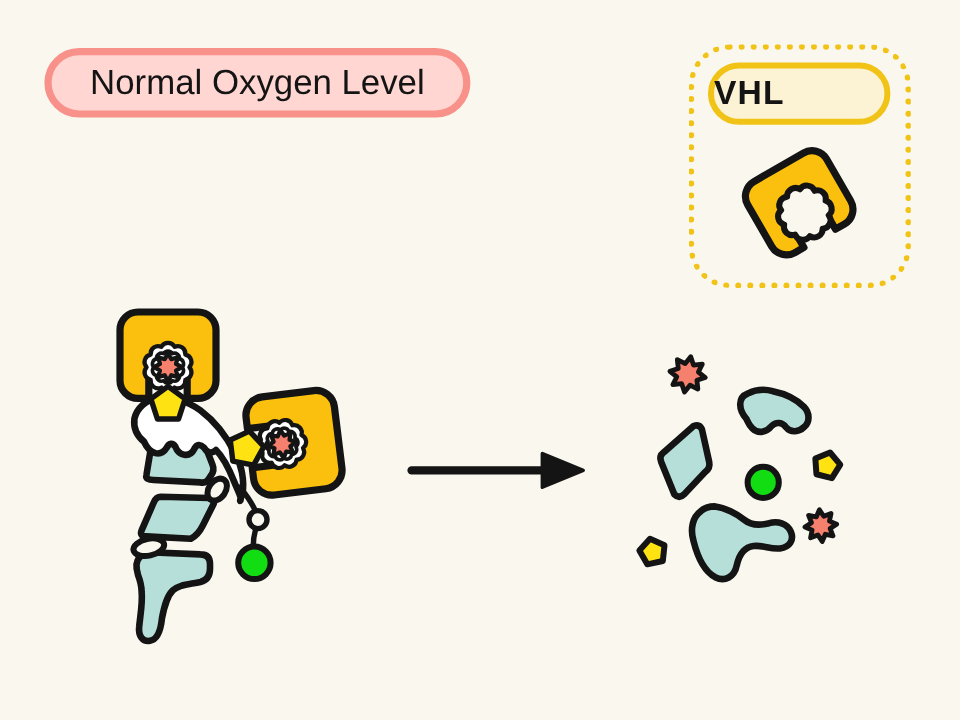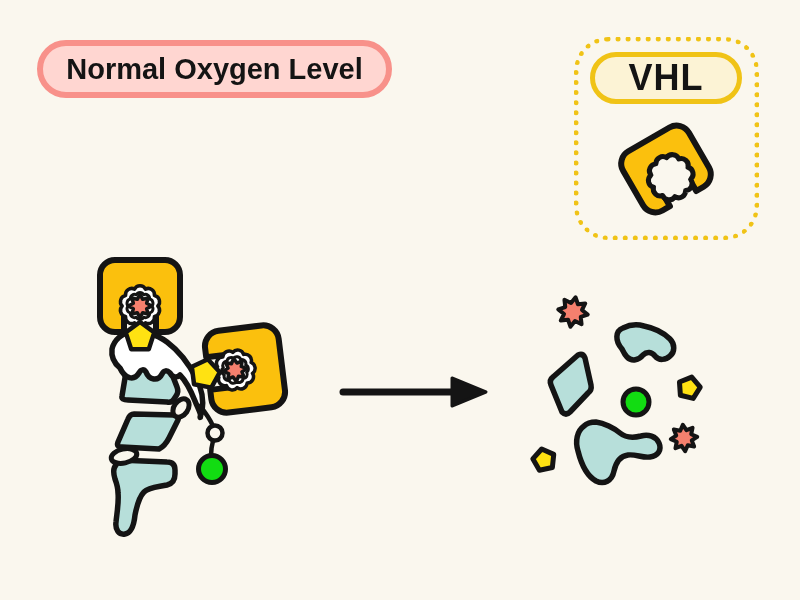--- a/index.html
+++ b/index.html
@@ -9,31 +9,31 @@
     --legendBorder:#F0C316; --legendPillFill:#FCF3D5;
   }
   *{margin:0;padding:0;box-sizing:border-box;}
   body{background:var(--bg);font-family:"Liberation Sans",sans-serif;}
   .stage{position:relative;width:800px;height:600px;background:var(--bg);overflow:hidden;}
   .art{position:absolute;left:0;top:0;width:800px;height:600px;}
   .title-badge{
     position:absolute;left:37px;top:40px;width:355px;height:58px;
     background:var(--titleFill);border:6px solid var(--titleBorder);
     border-radius:29px;display:flex;align-items:center;justify-content:center;
-    font-size:29px;font-weight:700;color:var(--ink);
+    font-size:29px;font-weight:400;color:var(--ink);
   }
   .legend-box{
     position:absolute;left:574px;top:37px;width:185px;height:203px;
     border:5px dotted var(--legendBorder);border-radius:34px;background:transparent;
   }
   .legend-pill{
     position:absolute;left:11px;top:10px;width:152px;height:52px;
     background:var(--legendPillFill);border:5px solid var(--legendBorder);
-    border-radius:26px;display:flex;align-items:center;justify-content:center;
-    font-size:36px;font-weight:700;letter-spacing:1px;color:var(--ink);
+    border-radius:26px;display:flex;align-items:center;
+    font-size:28px;font-weight:700;letter-spacing:1px;color:var(--ink);
   }
 </style>
 </head>
 <body>
 
 <div class="stage">
 
   <svg class="art" viewBox="0 0 800 600" stroke="var(--ink)" fill="none" stroke-linejoin="round" stroke-linecap="round">
     <defs>
       <path id="vhlsq" vector-effect="non-scaling-stroke" d="M-25,-36 H25 A15,15 0 0 1 40,-21 V21 A15,15 0 0 1 25,36 H16 V14 A16.5,16.5 0 0 0 -16,14 V36 H-25 A15,15 0 0 1 -40,21 V-21 A15,15 0 0 1 -25,-36 Z"></path>

